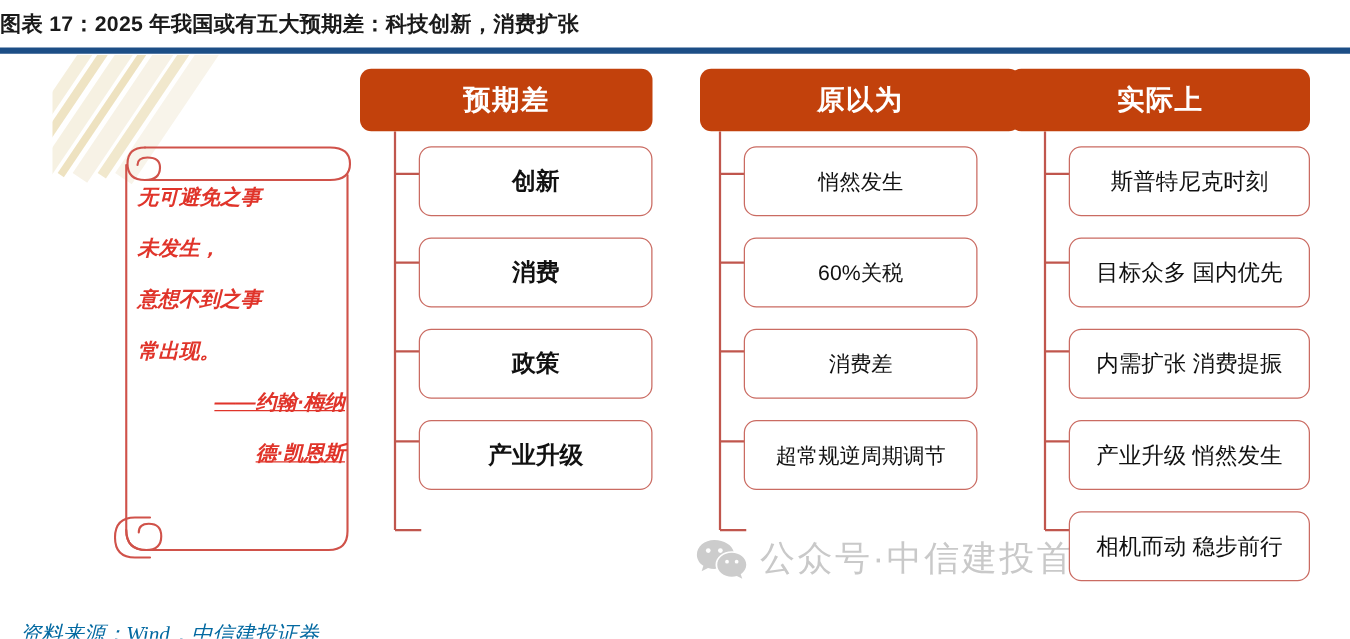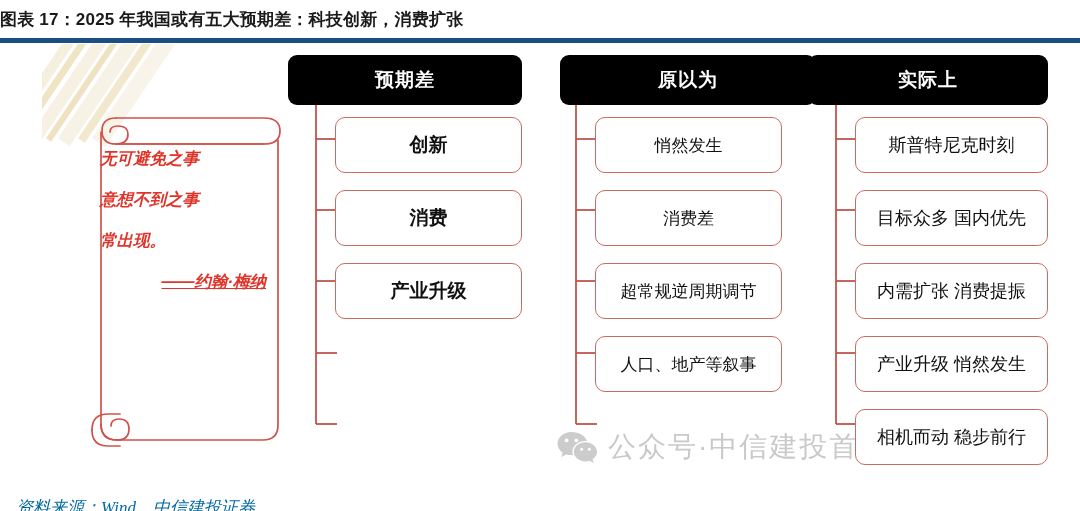--- a/index.html
+++ b/index.html
@@ -57,44 +57,44 @@
 
   
   .scroll-wrap {
     position: absolute;
     left: 88px; top: 104px;
     width: 210px; height: 350px;
   }
   .scroll-svg { position: absolute; left: 0; top: 0; }
   .scroll-text {
     position: absolute;
-    left: 12px; top: 34px;
+    left: 22px; top: 34px;
     width: 166px;
     color: #e0342a;
     font-size: 16.5px;
     font-weight: bold;
     font-style: italic;
     line-height: 41px;
     text-align: left;
   }
   .scroll-text .ln { display: block; white-space: nowrap; }
   .scroll-text .ln.r { text-align: right; text-decoration: underline; }
 
   
   .col {
     position: absolute;
     top: 55px;
   }
   .col-head {
     position: relative;
     height: 50px;
-    background: #000000;
+    background: #c2410c;
     border-radius: 9px;
     color: #ffffff;
-    font-size: 19px;
+    font-size: 22px;
     font-weight: bold;
     display: flex;
     align-items: center;
     justify-content: center;
     letter-spacing: 1px;
     z-index: 2;
   }
   .tree {
     position: absolute;
     left: 25px;
@@ -192,23 +192,25 @@
       <path d="M28 14 Q14 14 14 27 Q14 40 28 40 Q40 40 40 30 Q40 22 30 22 Q22 22 22 28"></path>
       <path d="M28 40 L176 40"></path>
 
       <path d="M13 320 Q13 336 29 336 Q41 336 41 325 Q41 315 31 315 Q23 315 23 322"></path>
       <path d="M4 326 Q4 310 20 310 L32 310"></path>
       <path d="M4 326 Q4 342 20 342 L32 342"></path>
     </g>
   </svg>
   <div class="scroll-text">
     <span class="ln">无可避免之事</span>
+    <span class="ln">未发生，</span>
     <span class="ln">意想不到之事</span>
     <span class="ln">常出现。</span>
     <span class="ln r">——约翰·梅纳</span>
+    <span class="ln r">德·凯恩斯</span>
   </div>
 </div>
 
 <div class="col" id="col-1">
   <div class="col-head">
     <span>预期差</span>
   </div>
   <svg class="tree" viewBox="0 0 46 344">
     <g stroke="#c0564d" stroke-width="1.8" fill="none">
       <path d="M3 0 L3 319"></path>
@@ -220,20 +222,23 @@
     </g>
   </svg>
   <div class="items">
     <div class="node">
         <span>创新</span>
       </div>
     <div class="node">
         <span>消费</span>
       </div>
     <div class="node">
+        <span>政策</span>
+      </div>
+    <div class="node">
         <span>产业升级</span>
       </div>
   </div>
 </div>
 
 <div class="col" id="col-2">
   <div class="col-head">
     <span>原以为</span>
   </div>
   <svg class="tree" viewBox="0 0 46 344">
@@ -244,27 +249,27 @@
       <path d="M3 176 L24 176"></path>
       <path d="M3 248 L24 248"></path>
       <path d="M3 319 L24 319"></path>
     </g>
   </svg>
   <div class="items">
     <div class="node">
         <span>悄然发生</span>
       </div>
     <div class="node">
+        <span>60%关税</span>
+      </div>
+    <div class="node">
         <span>消费差</span>
       </div>
     <div class="node">
         <span>超常规逆周期调节</span>
-      </div>
-    <div class="node">
-        <span>人口、地产等叙事</span>
       </div>
   </div>
 </div>
 
 <div class="col" id="col-3">
   <div class="col-head">
     <span>实际上</span>
   </div>
   <svg class="tree" viewBox="0 0 46 344">
     <g stroke="#c0564d" stroke-width="1.8" fill="none">

